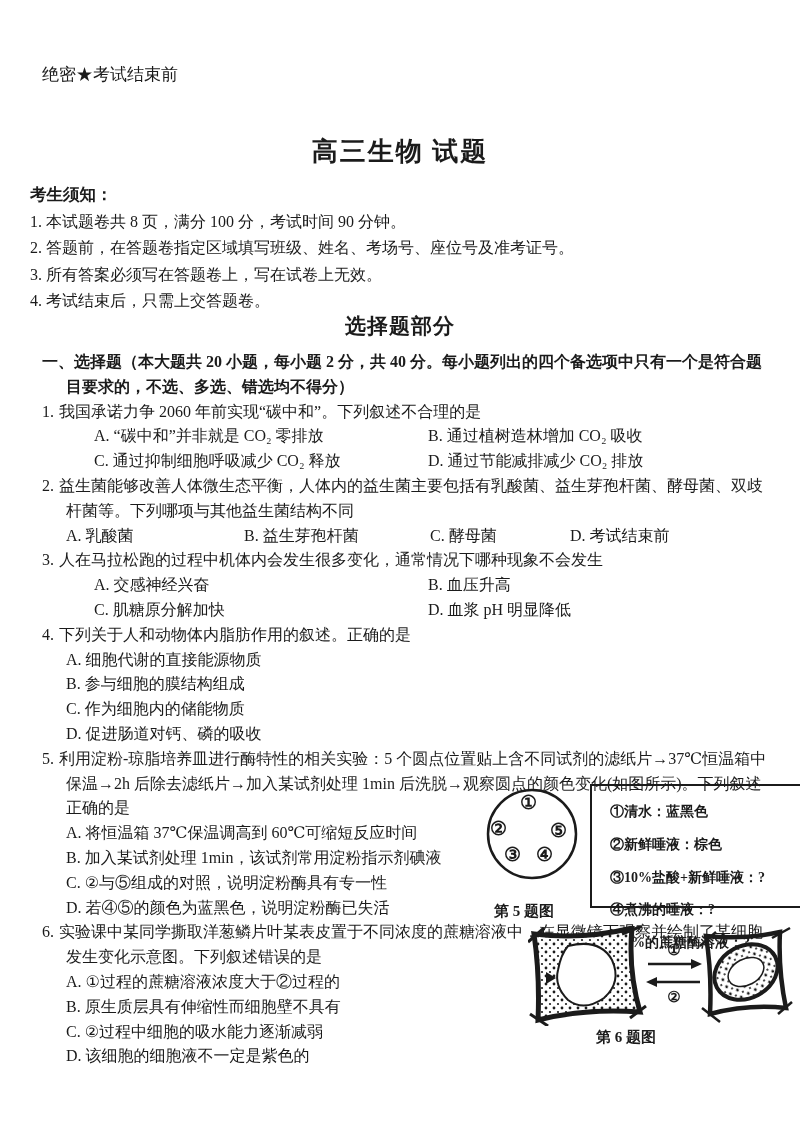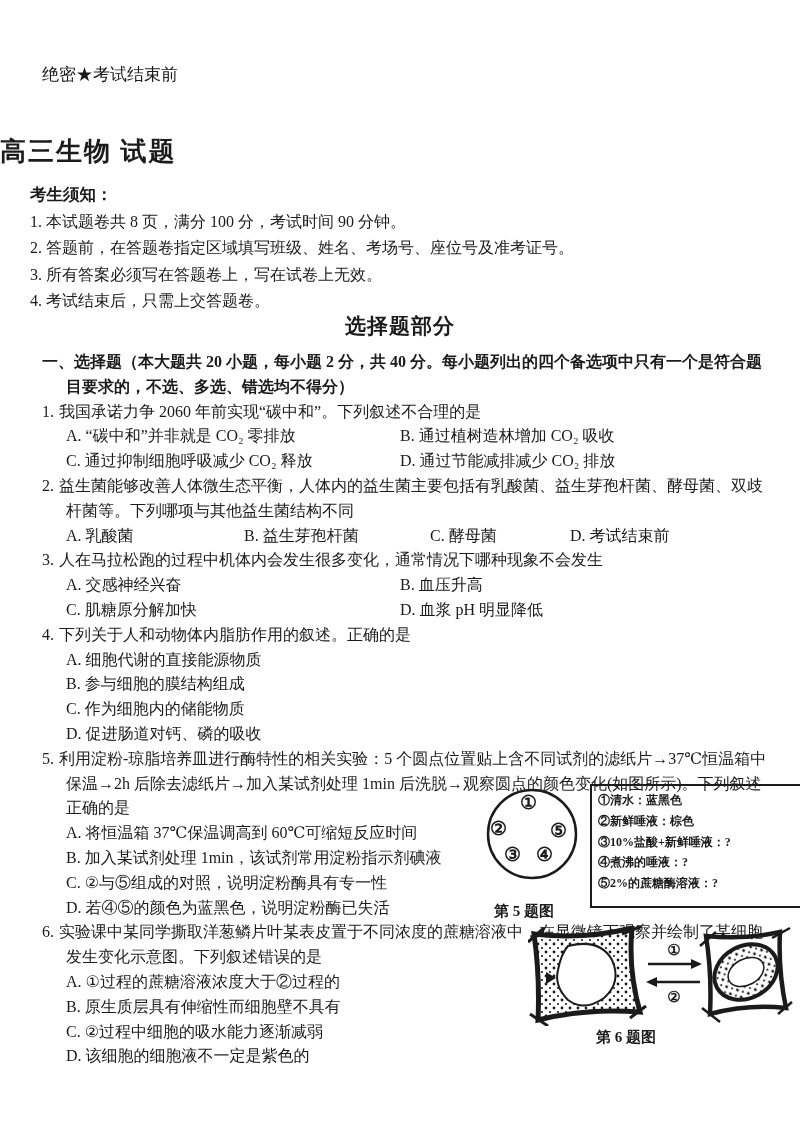--- a/index.html
+++ b/index.html
@@ -2,53 +2,53 @@
 <html><head>
 <meta charset="utf-8">
 <style>
   html,body{margin:0;padding:0;}
   body{
     width:800px;height:1132px;background:#ffffff;color:#1b1b1b;
     font-family:"Liberation Serif","DejaVu Serif",serif;
     position:relative;overflow:hidden;
   }
   .secret{position:absolute;top:56px;left:42px;font-size:17px;font-weight:normal;margin-top:7px;}
-  .title{position:absolute;top:134px;left:0;width:100%;text-align:left;
+  .title{position:absolute;top:134px;left:0;width:100%;text-align:center;
     font-size:26px;font-weight:bold;letter-spacing:2px;margin:0;}
   .notes{position:absolute;top:182px;left:30px;width:732px;font-size:16px;line-height:26.5px;}
   .notes-heading{font-weight:bold;font-size:16.5px;}
   .notes p{margin:0;}
   .section-head{position:absolute;top:312px;left:0;width:100%;text-align:center;
     font-size:21px;font-weight:bold;margin:0;letter-spacing:1px;font-family:Liberation Serif, serif;}
   .main{position:absolute;top:350px;left:42px;width:732px;font-size:16px;line-height:24.8px;}
   .main p{margin:0;}
   .hang{padding-left:24px;text-indent:-24px;}
   .instructions{font-weight:bold;}
   .qnum{margin-right:5px;}
   .orow{display:flex;padding-left:24px;}
   .orow .o{white-space:nowrap;}
-  .o2 .o:first-child{width:334px;}
+  .o2 .o:first-child{width:334px;margin-left:28px;}
   .o4 .o:nth-child(1){width:178px;}
   .o4 .o:nth-child(2){width:186px;}
   .o4 .o:nth-child(3){width:140px;}
   .sopt{padding-left:24px;}
   .olabel{margin-right:4px;}
   
   .fig5{position:absolute;left:478px;top:782px;width:318px;height:126px;}
   .fig5 svg{position:absolute;left:2px;top:2px;}
   .spot{position:absolute;font-size:19px;font-weight:bold;line-height:20px;}
   .spot1{left:42px;top:11px;}
   .spot2{left:12px;top:37px;}
   .spot3{left:26px;top:63px;}
   .spot4{left:58px;top:63px;}
   .spot5{left:72px;top:39px;}
   .fig5-caption{position:absolute;left:16px;top:100px;font-size:15px;font-weight:bold;white-space:nowrap;margin-top:20px;}
   .legend{position:absolute;left:112px;top:2px;width:202px;height:112px;
     border:2px solid #1b1b1b;padding:4px 6px;box-sizing:content-box;}
-  .legend p{margin:0;font-size:12px;font-weight:bold;line-height:20.8px;white-space:nowrap;}
+  .legend p{margin:12px;font-size:14px;font-weight:bold;line-height:20.8px;white-space:nowrap;}
   
   .fig6{position:absolute;left:528px;top:926px;width:268px;height:130px;}
   .fig6-caption{position:absolute;left:68px;top:102px;font-size:15px;font-weight:bold;white-space:nowrap;}
   .svgt{font-size:15px;font-weight:bold;fill:#1b1b1b;
     font-family:"Liberation Serif","DejaVu Serif",serif;}
 </style>
 </head>
 <body>
 
 <div>

